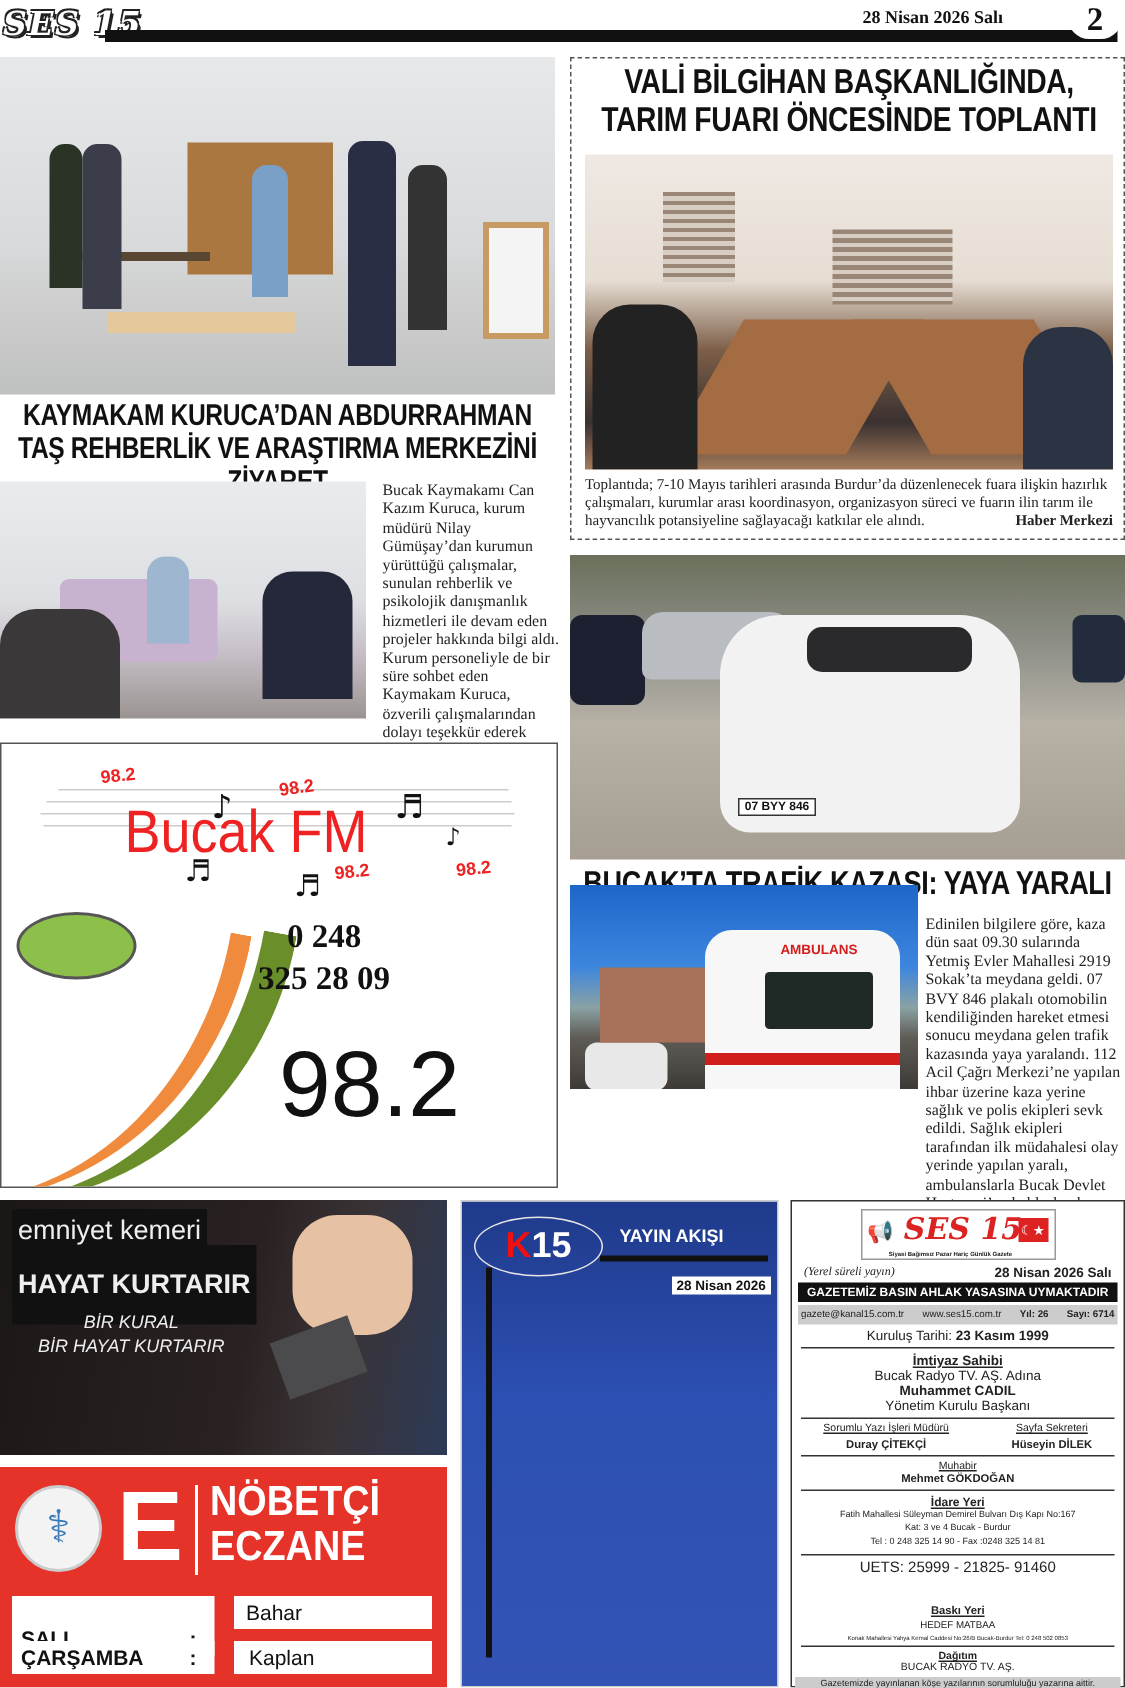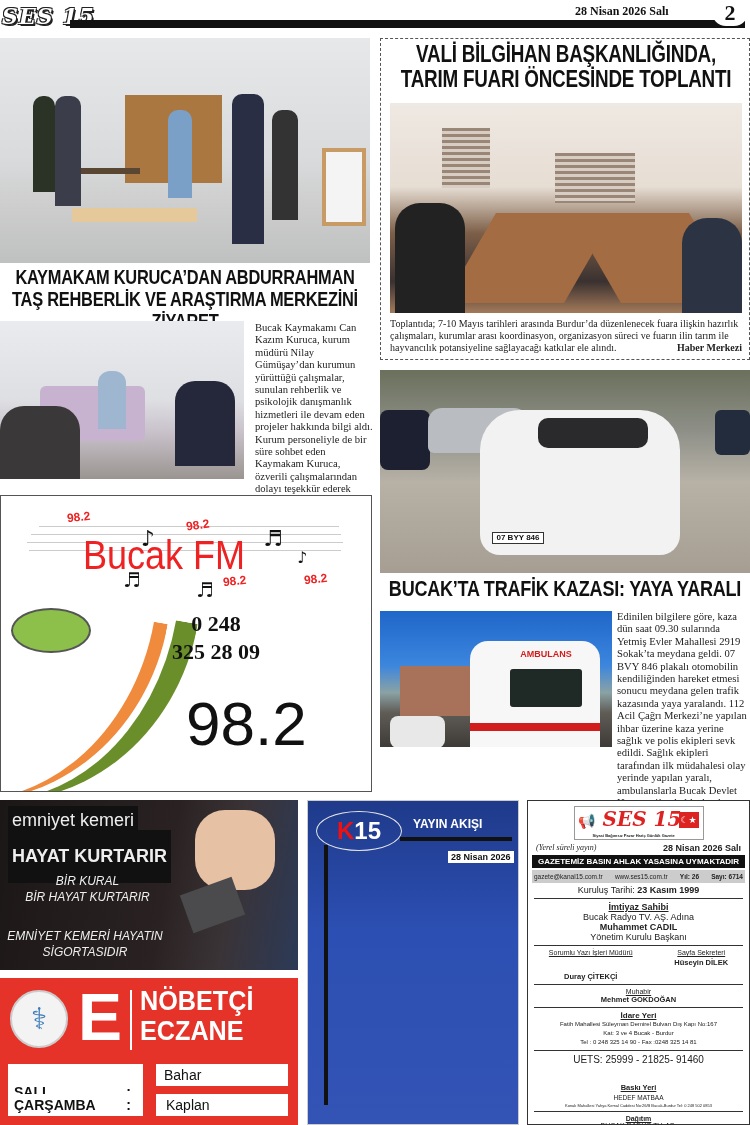--- a/index.html
+++ b/index.html
@@ -23,21 +23,21 @@
 #s1-text{left:255px;top:322px;width:120px}
 
 #s2-box{left:380px;top:38px;width:370px;height:322px;border:1px dashed #555}
 #s2-title{left:346px;top:42px;width:440px;font-size:23px}
 #s2-photo{left:390px;top:103px;width:352px;height:210px;background:linear-gradient(180deg,#efe9e3 0%,#e6ddd3 40%,#7d5f48 62%,#3a3130 85%,#a47a5a 100%)}
 #s2-text{left:390px;top:318px;width:352px;font-size:10px;line-height:12.2px}
 
 #car-photo{left:380px;top:370px;width:370px;height:203px;background:linear-gradient(180deg,#6b705c 0%,#8e9088 30%,#b7b1a6 55%,#a69e92 100%)}
 
 #s3-title{left:345px;top:577px;width:440px;font-size:22px}
-#s3-photo{left:380px;top:611px;width:232px;height:136px;background:linear-gradient(180deg,#1f66c9 0%,#3c86de 40%,#8aa2a4 60%,#5f5b55 75%,#3e3a37 100%)}
+#s3-photo{left:380px;top:590px;width:232px;height:136px;background:linear-gradient(180deg,#1f66c9 0%,#3c86de 40%,#8aa2a4 60%,#5f5b55 75%,#3e3a37 100%)}
 #s3-text{left:617px;top:611px;width:133px}
 
 #radio{left:0;top:495px;width:372px;height:297px;border:1px solid #555;background:#fff;overflow:hidden}
 
 #belt{left:0;top:800px;width:298px;height:170px;background:linear-gradient(100deg,#1c1717 0%,#2a2222 55%,#3a3336 75%,#2c3a57 100%);overflow:hidden}
 
 #ecz{left:0;top:978px;width:298px;height:147px;background:#e5332a}
 
 #tv{left:307px;top:800px;width:212px;height:325px;background:linear-gradient(180deg,#1f3a8a 0%,#2c4fb3 40%,#3354b5 100%);border:1px solid #ccc}
 
@@ -147,24 +147,20 @@
 
 <div id="belt" class="abs">
   <div class="abs" style="left:195px;top:10px;width:80px;height:80px;background:#e7c1a3;border-radius:30px"></div>
   <div class="abs" style="left:185px;top:85px;width:55px;height:40px;background:#4b4a4c;transform:rotate(-20deg)"></div>
   <div class="abs" style="left:8px;top:6px;background:#111;color:#eee;font:18px 'Liberation Sans',sans-serif;padding:4px 4px">emniyet kemeri</div>
   <div class="abs" style="left:8px;top:30px;background:#111;color:#eee;font:bold 18px 'Liberation Sans',sans-serif;padding:16px 4px">HAYAT KURTARIR</div>
   <div class="abs" style="left:0;top:73px;width:175px;text-align:center;color:#eee;font:italic 12px 'Liberation Sans',sans-serif;line-height:16px">
     <div>BİR KURAL</div>
     <div>BİR HAYAT KURTARIR</div>
   </div>
-  <div class="abs" style="left:0;top:128px;width:170px;text-align:center;color:#eee;font:italic 12px 'Liberation Sans',sans-serif;line-height:16px">
-    <div>EMNİYET KEMERİ HAYATIN</div>
-    <div>SİGORTASIDIR</div>
-  </div>
 </div>
 
 <div id="ecz" class="abs">
   <div class="abs" style="left:10px;top:12px;width:58px;height:58px;border-radius:50%;background:#f3f3f3;border:2px solid #ccc;text-align:center;font-size:30px;line-height:54px;color:#3a7bb8">⚕</div>
   <div class="abs" style="left:78px;top:4px;font:bold 66px 'Liberation Sans',sans-serif;color:#fff;line-height:70px">E</div>
   <div class="abs" style="left:130px;top:12px;width:2px;height:60px;background:#fff"></div>
   <div class="abs" style="left:140px;top:8px;font:bold 28px 'Liberation Sans',sans-serif;color:#fff;line-height:30px;transform:scaleX(.9);transform-origin:left">
     <div>NÖBETÇİ</div>
     <div>ECZANE</div>
   </div>
@@ -209,21 +205,21 @@
   <div style="font-size:9px"><span>Kuruluş Tarihi:</span> <b>23 Kasım 1999</b></div>
   <div class="m-line"></div>
   <div class="m-u" style="font-size:9px;font-weight:bold">İmtiyaz Sahibi</div>
   <div style="font-size:9px">Bucak Radyo TV. AŞ. Adına</div>
   <div style="font-size:9px;font-weight:bold">Muhammet CADIL</div>
   <div style="font-size:9px">Yönetim Kurulu Başkanı</div>
   <div class="m-line"></div>
   <div style="display:flex;justify-content:space-around;font-size:7px">
     <div>
         <div class="m-u">Sorumlu Yazı İşleri Müdürü</div>
-        <div style="font-weight:bold;font-size:7.5px;margin-top:16px">Duray ÇİTEKÇİ</div>
+        <div style="font-weight:bold;font-size:7.5px;margin-top:2px">Duray ÇİTEKÇİ</div>
       </div>
     <div>
         <div class="m-u">Sayfa Sekreteri</div>
         <div style="font-weight:bold;font-size:7.5px;margin-top:2px">Hüseyin DİLEK</div>
       </div>
   </div>
   <div class="m-line"></div>
   <div class="m-u" style="font-size:7px">Muhabir</div>
   <div style="font-size:7.5px;font-weight:bold">Mehmet GÖKDOĞAN</div>
   <div class="m-line"></div>

